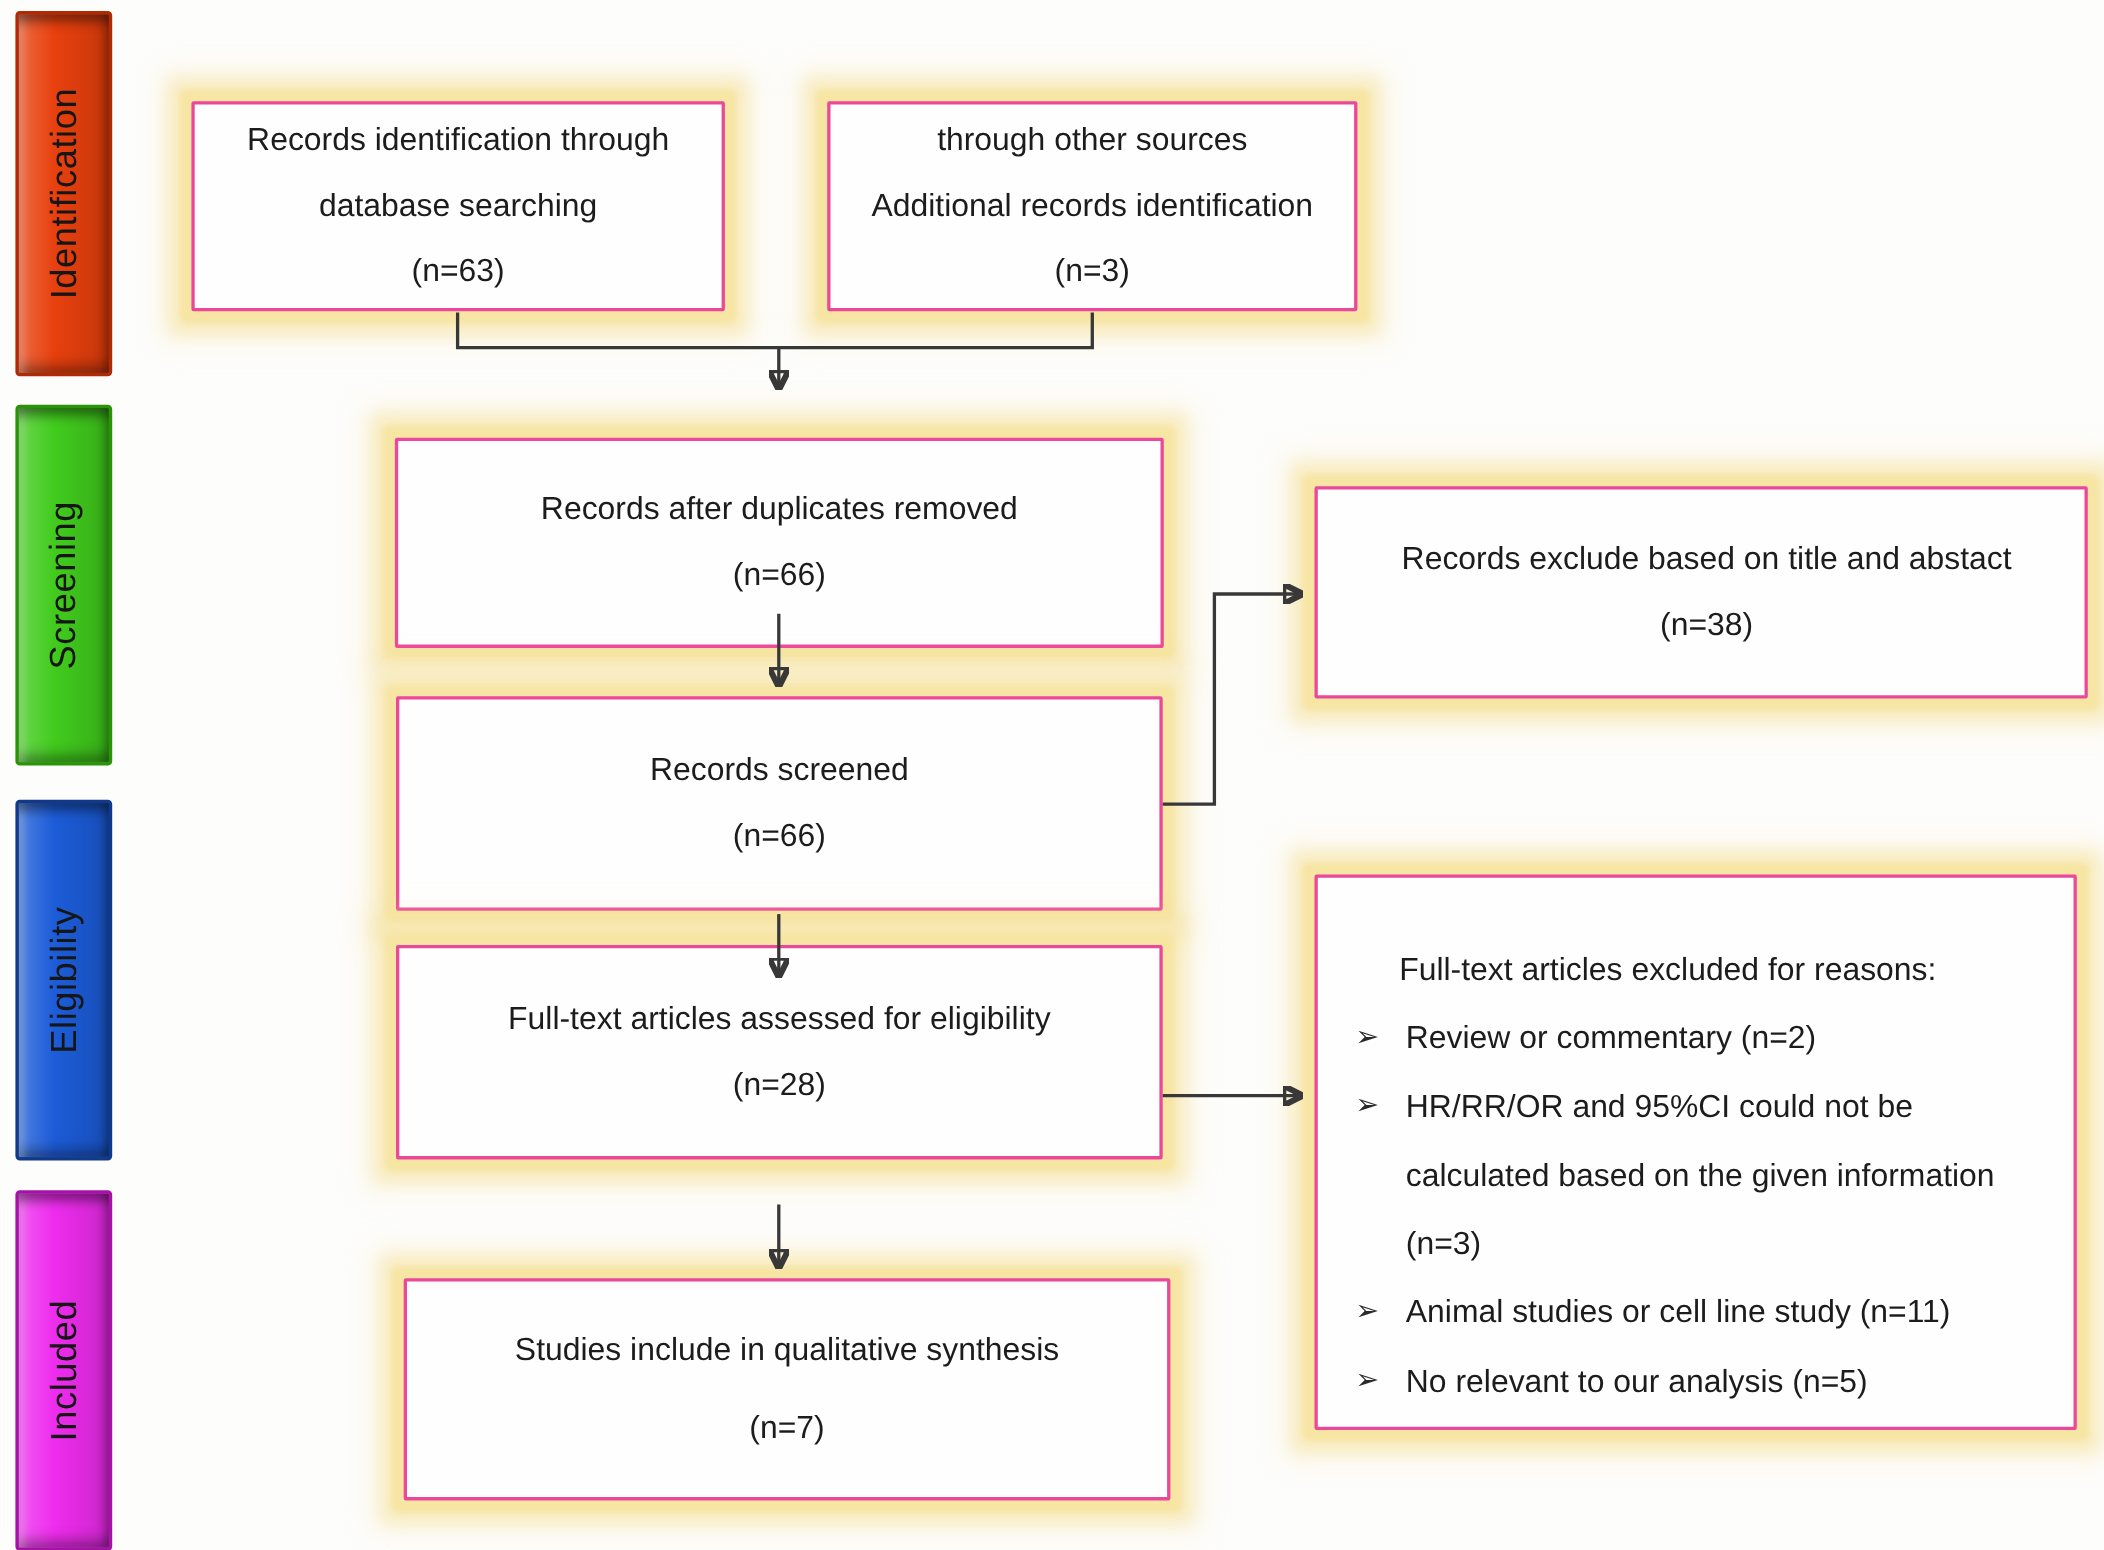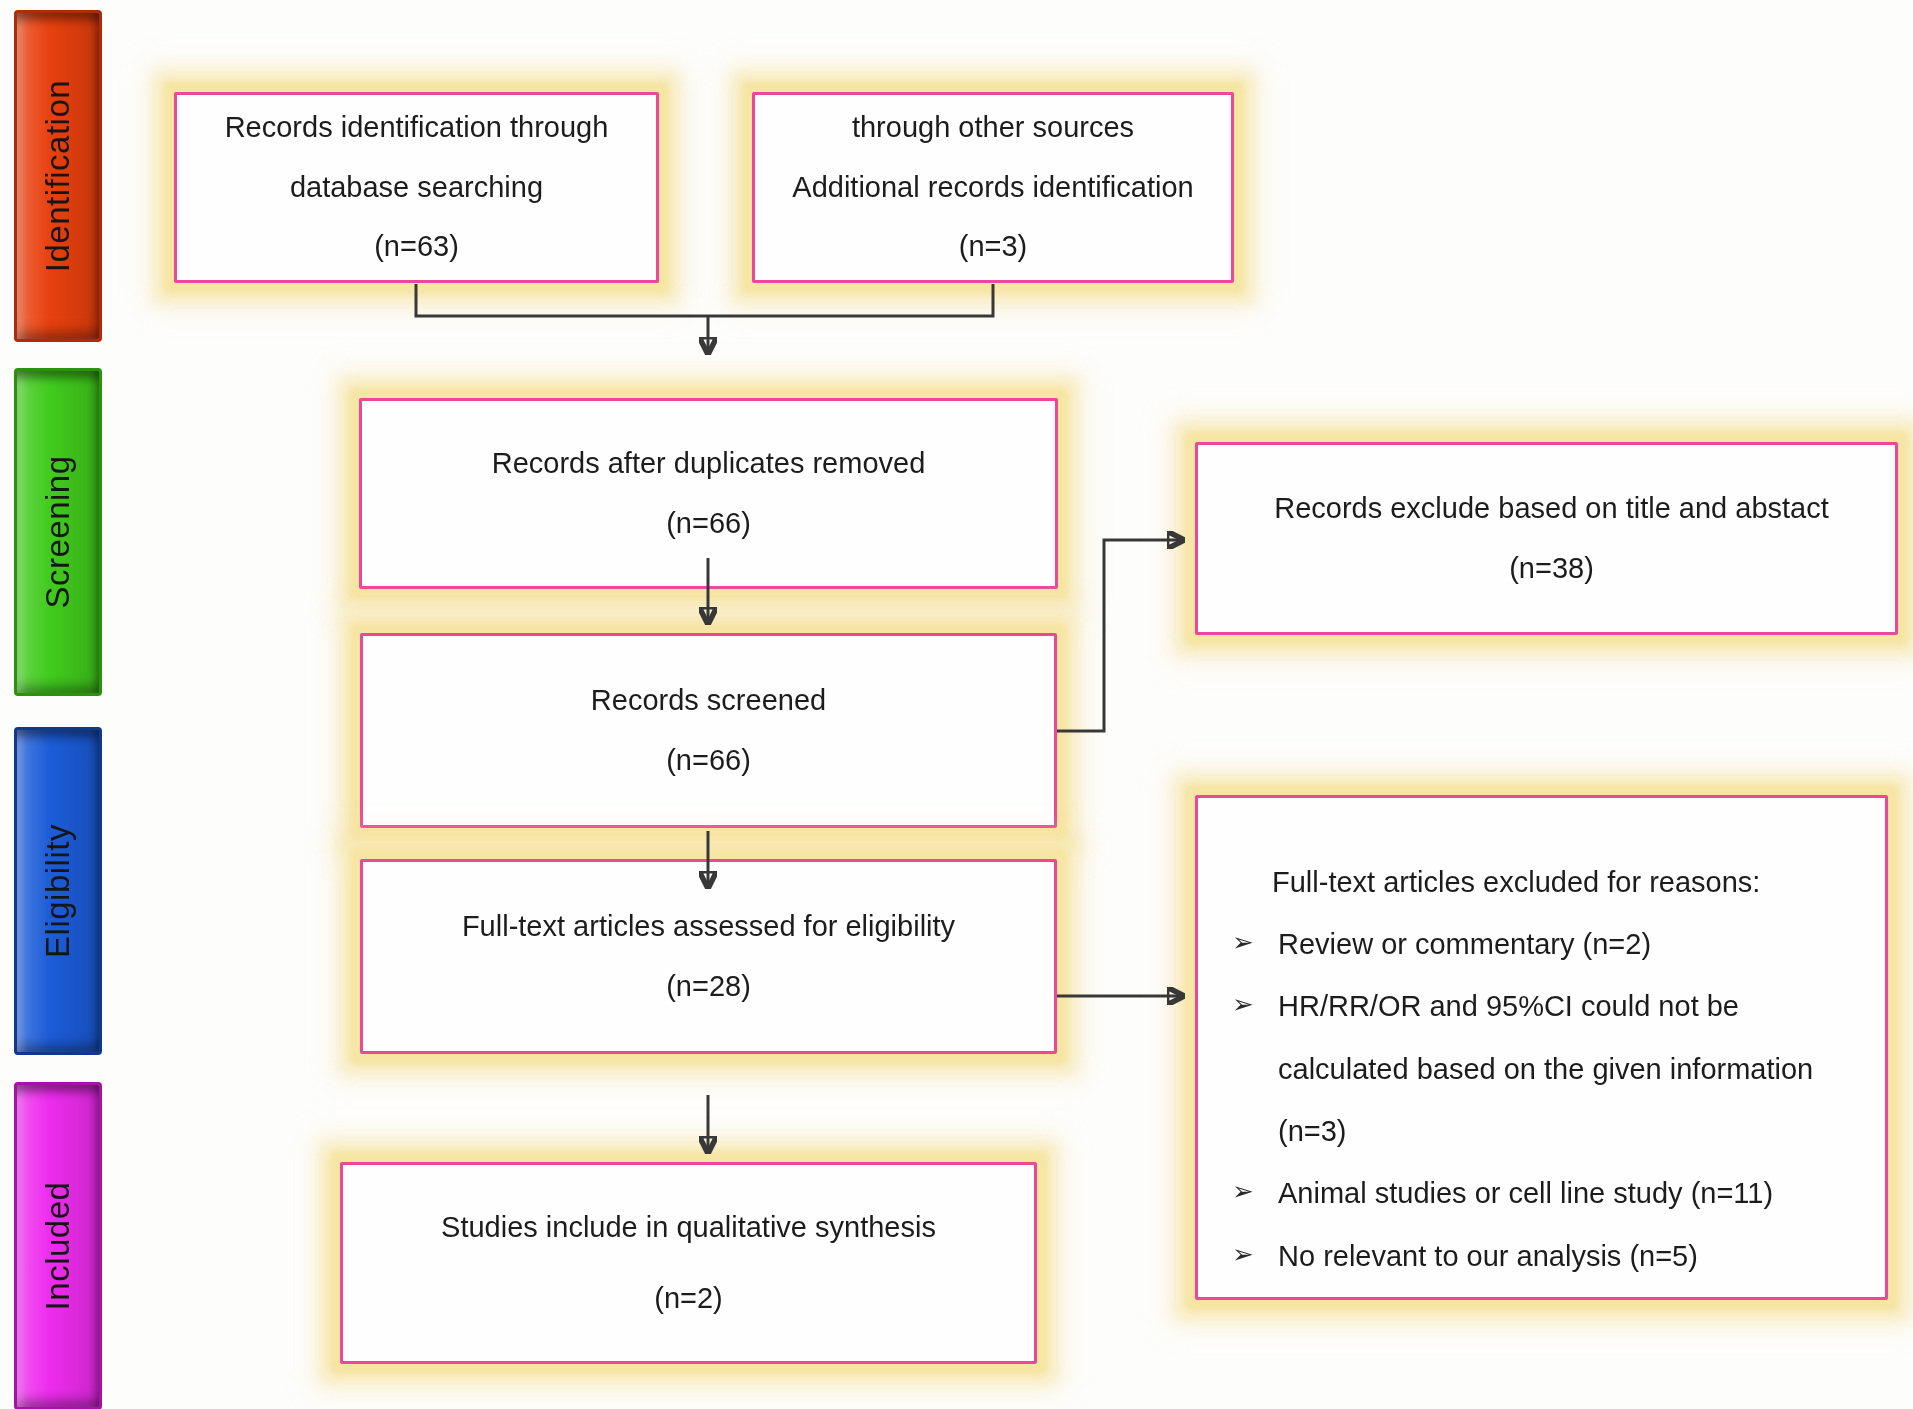--- a/index.html
+++ b/index.html
@@ -57,21 +57,21 @@
   }
   .flow-box .box-line{white-space:nowrap;}
 
   #box-db-search{left:174px;top:92px;width:479px;height:185px;}
   #box-other-sources{left:752px;top:92px;width:476px;height:185px;}
   #box-duplicates-removed{left:359px;top:364px;width:693px;height:185px;margin-top:34px;}
   #box-title-abstract-excluded{left:1195px;top:442px;width:687px;height:187px;padding-left:10px;}
   #box-screened{left:360px;top:633px;width:691px;height:189px;}
   #box-fulltext-assessed{left:360px;top:859px;width:691px;height:189px;}
   #box-fulltext-excluded{left:1195px;top:795px;width:687px;height:499px;align-items:stretch;text-align:left;}
-  #box-qualitative-synthesis{left:340px;top:1162px;width:691px;height:196px;gap:12px;}
+  #box-qualitative-synthesis{left:367px;top:1162px;width:691px;height:196px;gap:12px;}
 
   
   .reasons{
     display:flex;flex-direction:column;justify-content:flex-end;
     height:100%;
     padding:10px 14px 10px 28px;
     box-sizing:border-box;
     line-height:2.15;
   }
   .reason-title{padding-left:46px;}
@@ -172,21 +172,21 @@
           <div class="reason-item">
             <span class="bullet">➢</span>
             <span class="reason-text">No relevant to our analysis (n=5)</span>
           </div>
         </div>
     </div>
   </div>
 
   <div class="flow-box" id="box-qualitative-synthesis">
     <div class="box-line">Studies include in qualitative synthesis</div>
-    <div class="box-line">(n=2)</div>
+    <div class="box-line">(n=7)</div>
   </div>
 
   <svg id="connectors" width="1913" height="1409" viewBox="0 0 1913 1409">
     <defs>
       <marker id="arrow" viewBox="0 0 10 10" refX="8.5" refY="5" markerWidth="6" markerHeight="6" orient="auto">
         <path d="M0,0 L10,5 L0,10 z" fill="#2e2e2e" stroke="none"></path>
       </marker>
     </defs>
     <path d="M416,284 L416,316 L993,316 L993,284"></path>
     <path d="M708,316 L708,352" marker-end="url(#arrow)"></path>

